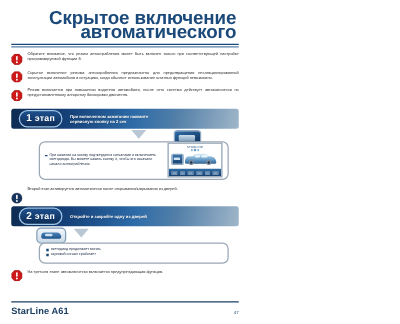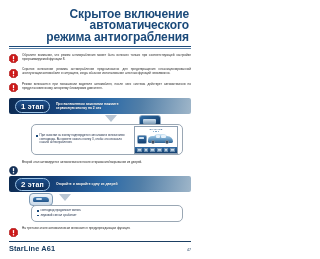--- a/index.html
+++ b/index.html
@@ -14,21 +14,21 @@
     position:absolute;inset:0;
     padding:0 9px;
     box-sizing:border-box;
   }
 
   
   .title{
     margin-top:9px;
     text-align:right;
     color:#1b4a7a;
-    font-size:12px;
+    font-size:15px;
     font-weight:bold;
     line-height:11.4px;
     letter-spacing:-0.1px;
     padding-right:2px;
   }
   .title-rule{
     margin-top:3px;
     height:1px;
     background:#1b4a7a;
   }
@@ -298,21 +298,20 @@
   .pageno{color:#1b3f63;font-size:3.6px;}
 </style>
 </head>
 <body>
 
 <div class="page">
 
   <div>
     <div class="title">
       <div>Скрытое включение автоматического</div>
-      <div>режима антиограбления</div>
     </div>
     <div class="title-rule"></div>
     <div class="title-rule thin"></div>
   </div>
 
   <div class="warn">
     <span class="warn-icon">
       <svg viewBox="0 0 20 20" width="9" height="9">
         <polygon points="6,0.6 14,0.6 19.4,6 19.4,14 14,19.4 6,19.4 0.6,14 0.6,6" fill="#cc1a1a" stroke="#8f0f0f" stroke-width="0.8"></polygon>
         <rect x="8.6" y="4.2" width="2.8" height="7.6" rx="1.2" fill="#ffffff"></rect>

